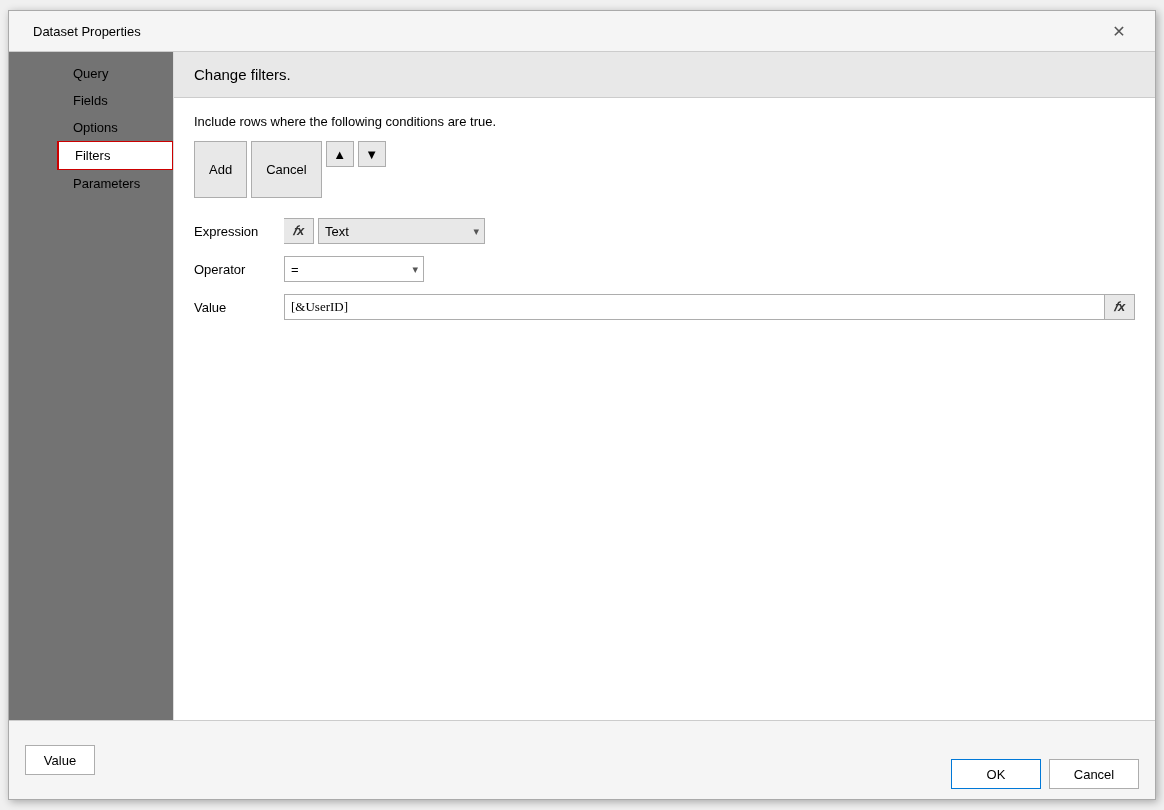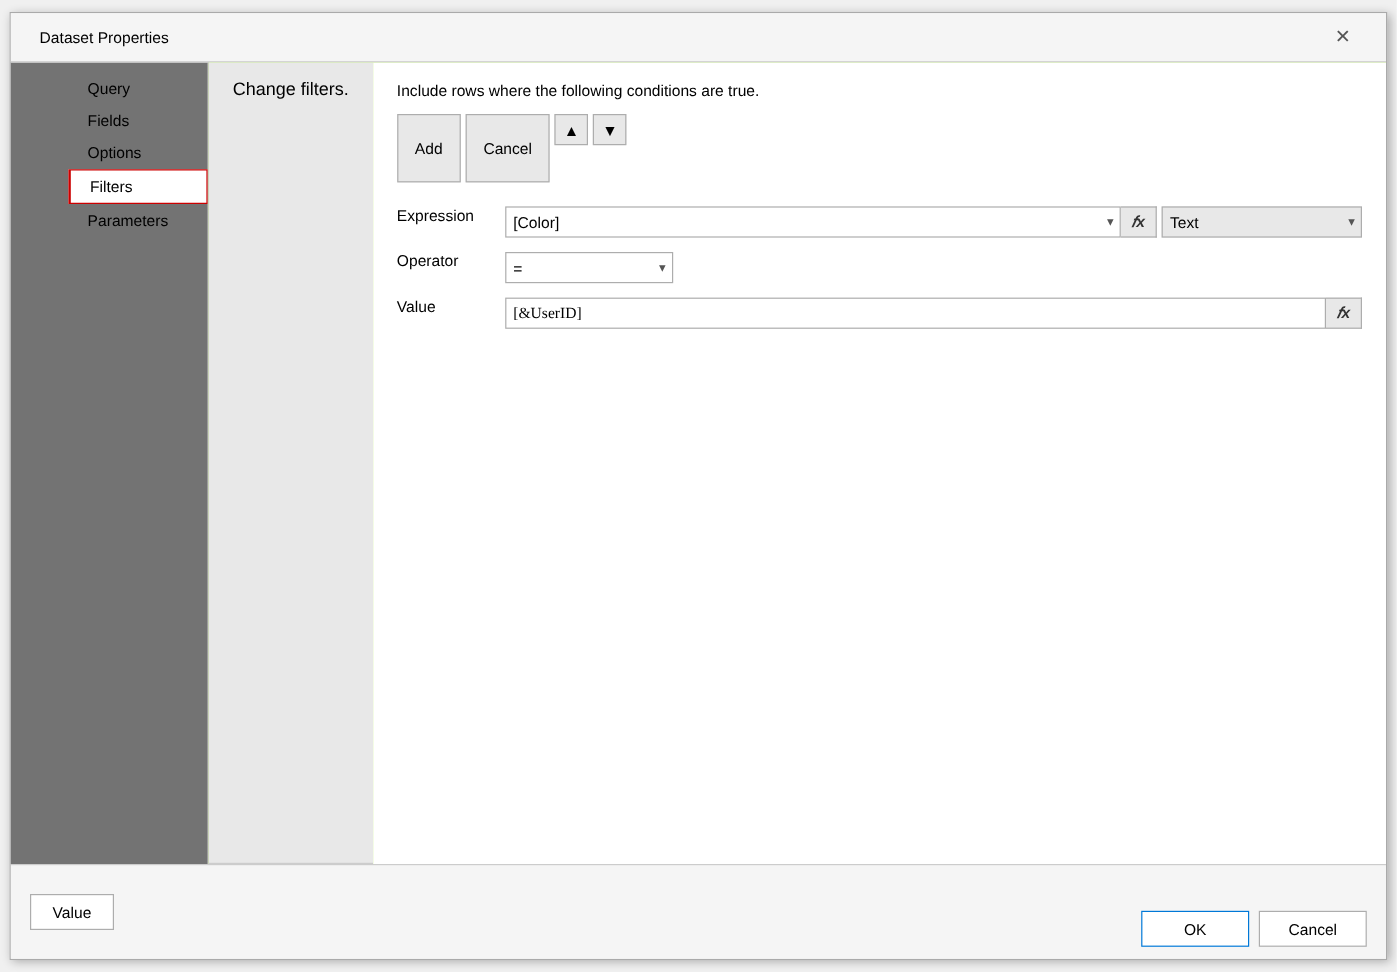--- a/index.html
+++ b/index.html
@@ -68,23 +68,23 @@
       font-size: 13px;
     }
     .sidebar-item.active {
       background: #fff;
       border: 1px solid #cc0000;
       border-left: 2px solid #cc0000;
       font-weight: normal;
     }
     .main-content {
       flex: 1;
-      background: #bef264;
-      display: flex;
-      flex-direction: row;
+      background: #b91c1c;
+      display: flex;
+      flex-direction: column;
       overflow: hidden;
     }
     .main-header {
       background: #e8e8e8;
       padding: 14px 20px;
       border-bottom: 1px solid #ccc;
       flex-shrink: 0;
     }
     .main-header h2 {
       font-size: 15px;
@@ -121,20 +121,21 @@
       background: #e8e8e8;
       border: 1px solid #adadad;
       cursor: pointer;
       display: flex;
       align-items: center;
       justify-content: center;
       font-size: 13px;
     }
     .filter-row {
       display: flex;
+      align-items: center;
       margin-bottom: 12px;
       gap: 0;
     }
     .filter-label {
       width: 90px;
       color: #000;
       font-size: 13px;
       flex-shrink: 0;
     }
     .filter-row .expression-group {
@@ -319,25 +320,20 @@
             <span>▲</span>
           </div>
           <div class="toolbar-btn-icon">
             <span>▼</span>
           </div>
         </div>
 
         <div class="filter-row">
           <span class="filter-label">Expression</span>
           <div class="expression-group">
-            <div class="select-wrapper">
-              <select>
-                <option>[Color]</option>
-              </select>
-            </div>
             <div class="fx-btn">
               <span>𝑓x</span>
             </div>
             <div class="type-select-wrapper">
               <select>
                 <option>Text</option>
                 <option>Integer</option>
                 <option>Float</option>
                 <option>Boolean</option>
                 <option>DateTime</option>

